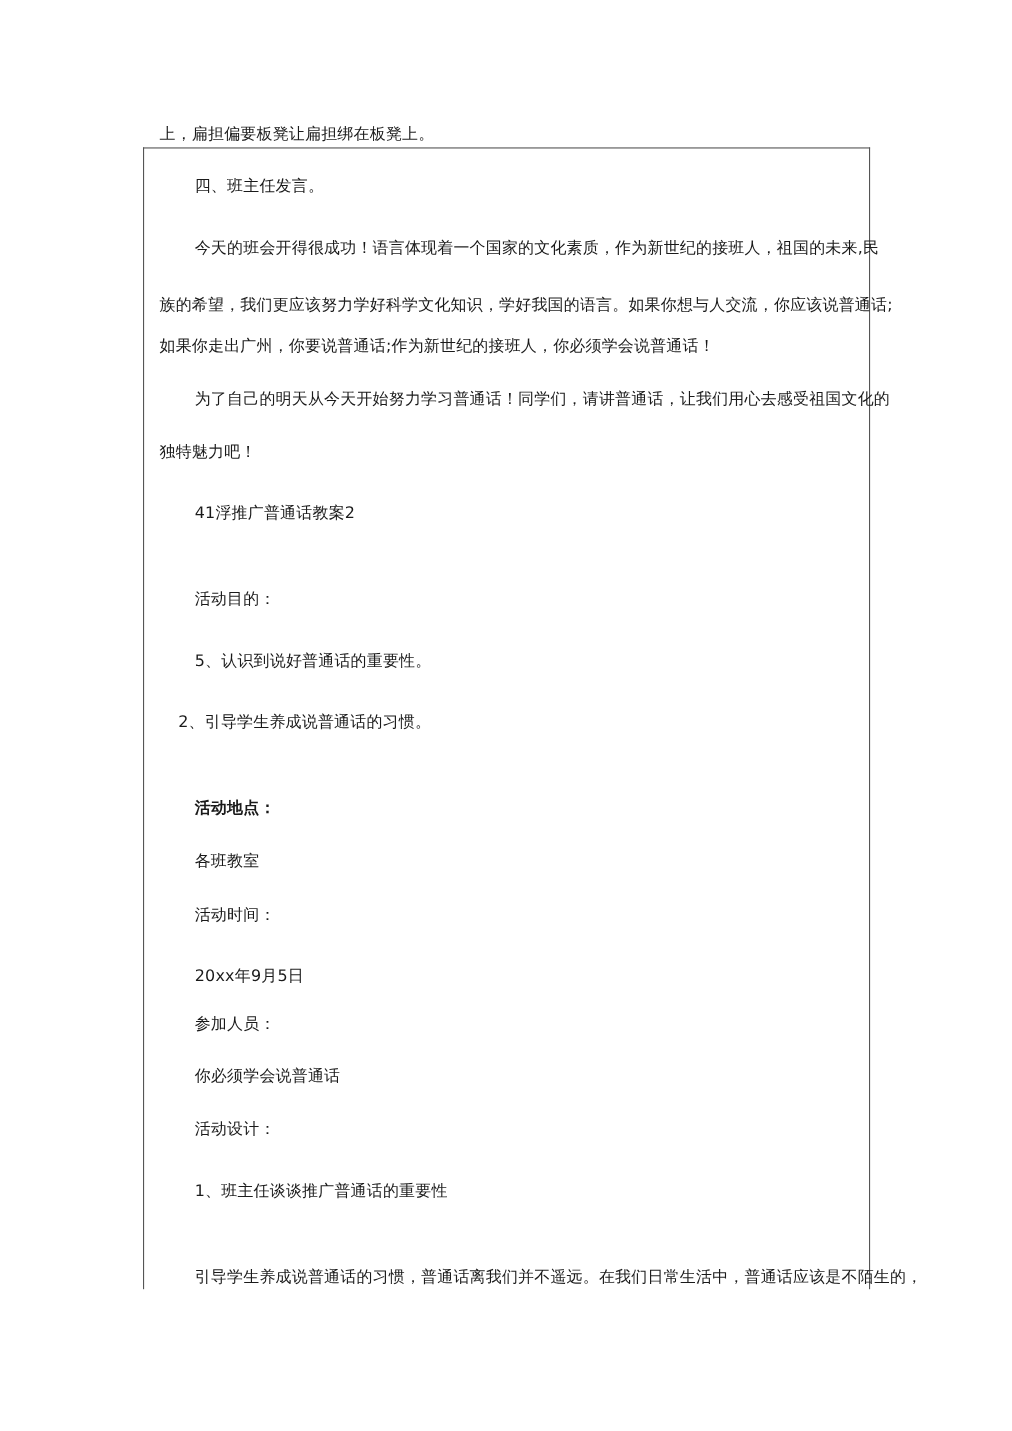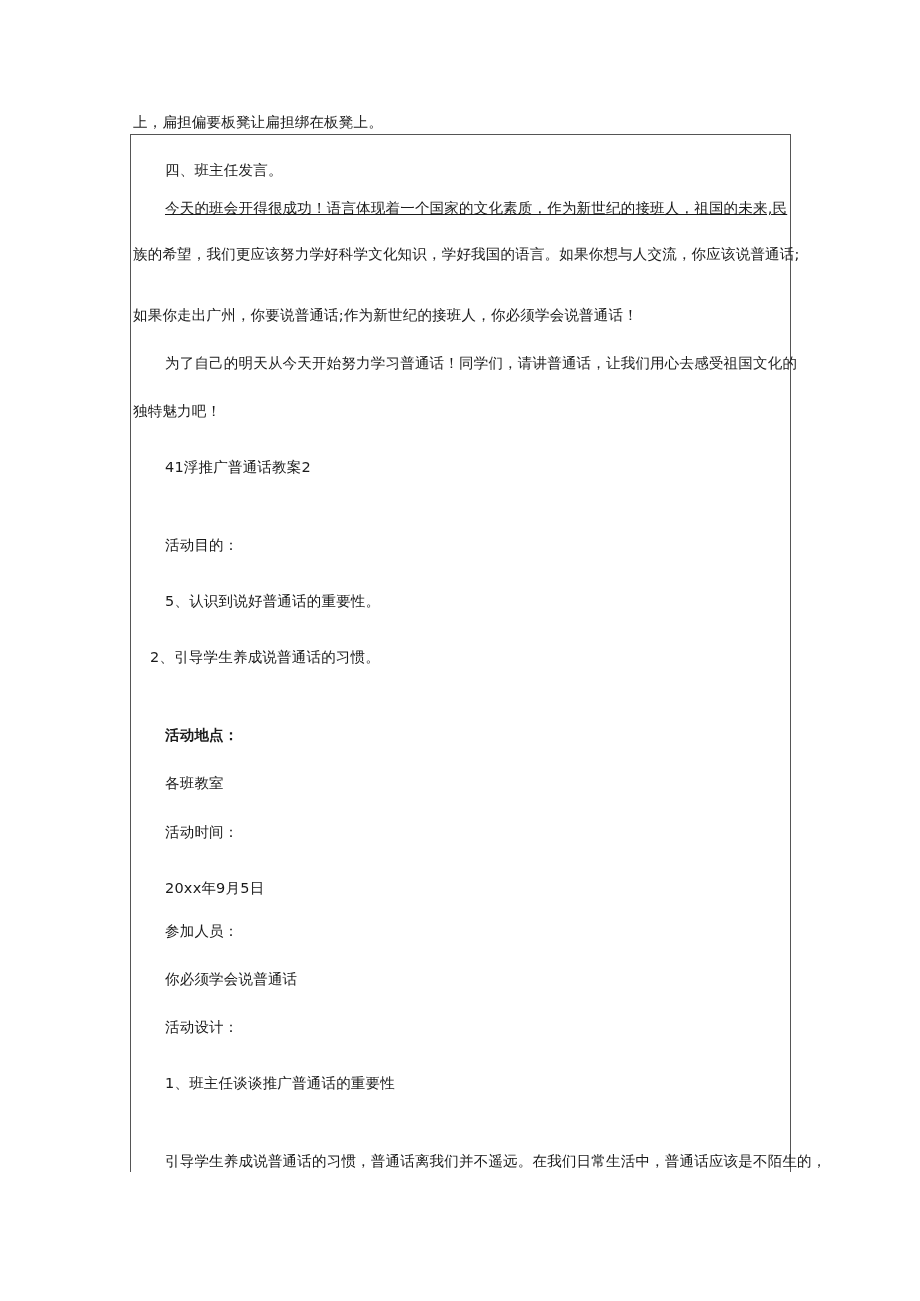--- a/index.html
+++ b/index.html
@@ -1,32 +1,32 @@
 <!DOCTYPE html>
 <html><head>
 <meta charset="utf-8">
 <style>
   html, body { margin: 0; padding: 0; background: #ffffff; }
   body { width: 920px; height: 1301px; position: relative; overflow: hidden;
          font-family: "DejaVu Sans", "Liberation Sans", sans-serif; color: #1a1a1a; }
-  .line { position: absolute; font-size: 14.5px; line-height: 20px; white-space: nowrap; letter-spacing: 0.2px; }
+  .line { position: absolute; font-size: 14.5px; line-height: 20px; white-space: nowrap; letter-spacing: 0.2px; margin-left: 12px; }
   .frame { position: absolute; left: 130px; top: 134px; width: 661px; height: 1038px;
            border-left: 1px solid #555; border-right: 1px solid #555; border-top: 1px solid #555; box-sizing: border-box; }
 </style>
 </head>
 <body>
 
 <div class="line" style="left:133px; top:112px;">上，扁担偏要板凳让扁担绑在板凳上。</div>
 
 <div class="frame"></div>
 
 <div id="lines">
     <div class="line" style="left: 165px; top: 160px;">四、班主任发言。</div>
-    <div class="line" style="left: 165px; top: 198px; text-decoration: underline;">今天的班会开得很成功！语言体现着一个国家的文化素质，作为新世纪的接班人，祖国的未来,民</div>
-    <div class="line" style="left: 133px; top: 244px;">族的希望，我们更应该努力学好科学文化知识，学好我国的语言。如果你想与人交流，你应该说普通话;</div>
+    <div class="line" style="left: 165px; top: 216px;">今天的班会开得很成功！语言体现着一个国家的文化素质，作为新世纪的接班人，祖国的未来,民</div>
+    <div class="line" style="left: 133px; top: 268px;">族的希望，我们更应该努力学好科学文化知识，学好我国的语言。如果你想与人交流，你应该说普通话;</div>
     <div class="line" style="left: 133px; top: 305px;">如果你走出广州，你要说普通话;作为新世纪的接班人，你必须学会说普通话！</div>
     <div class="line" style="left: 165px; top: 353px;">为了自己的明天从今天开始努力学习普通话！同学们，请讲普通话，让我们用心去感受祖国文化的</div>
     <div class="line" style="left: 133px; top: 401px;">独特魅力吧！</div>
     <div class="line" style="left: 165px; top: 457px;">41浮推广普通话教案2</div>
     <div class="line" style="left: 165px; top: 535px; text-align: center;">活动目的：</div>
     <div class="line" style="left: 165px; top: 591px;">5、认识到说好普通话的重要性。</div>
     <div class="line" style="left: 150px; top: 647px;">2、引导学生养成说普通话的习惯。</div>
     <div class="line" style="left: 165px; top: 725px; font-weight: bold;">活动地点：</div>
     <div class="line" style="left: 165px; top: 773px;">各班教室</div>
     <div class="line" style="left: 165px; top: 822px;">活动时间：</div>

